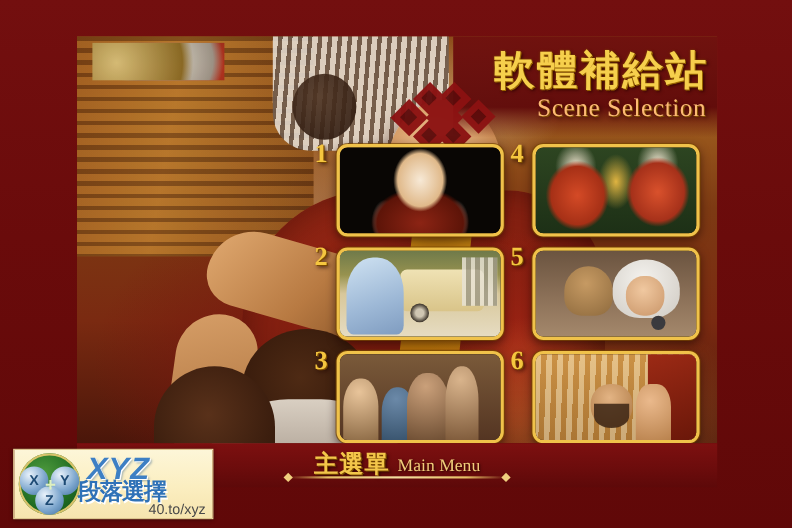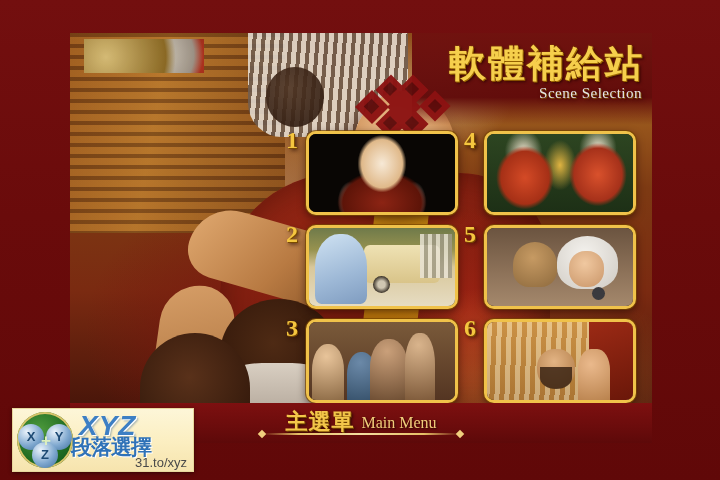--- a/index.html
+++ b/index.html
@@ -74,22 +74,22 @@
     background:radial-gradient(ellipse 260px 150px at 150px 110px, rgba(255,170,70,.40), rgba(255,140,50,0) 72%);}
 
   
   .title-plate{position:absolute;right:0;top:0;width:240px;height:92px;
     background:linear-gradient(180deg,rgba(110,14,14,.93) 0%,rgba(96,10,10,.97) 70%,rgba(96,10,10,.0) 100%);}
   .title-cn{position:absolute;right:8px;top:6px;
     font-family:"DejaVu Sans",sans-serif;font-weight:bold;font-size:37px;letter-spacing:2px;
     color:#f6cf4c;
     text-shadow:0 0 2px #8a5a00, 1px 1px 0 #a06a00, 2px 2px 3px rgba(40,0,0,.9);}
   .title-en{position:absolute;right:10px;top:52px;
-    font-family:"Liberation Serif",serif;font-size:15px;letter-spacing:.5px;
-    color:#e5e5e5;
+    font-family:"Liberation Serif",serif;font-size:23px;letter-spacing:.5px;
+    color:#fdba74;
     text-shadow:1px 1px 0 #7e4f00, 2px 2px 4px rgba(40,0,0,.85);}
 
   
   .ornament{position:absolute;right:196px;top:36px;width:104px;height:76px;opacity:.96;}
 
   
   .grid{position:absolute;left:0;top:0;width:582px;height:370px;}
   .cell{position:absolute;}
   .thumb{position:absolute;inset:0;border:3px solid #f0c24a;border-radius:10px;overflow:hidden;
     box-shadow:0 0 0 1px rgba(120,70,0,.7), 0 3px 9px rgba(30,6,2,.6);
@@ -309,15 +309,15 @@
 
   <div class="wm">
     <div class="wm-badge">
       <div class="ball ball-x">X</div>
       <div class="ball ball-y">Y</div>
       <div class="ball ball-z">Z</div>
       <div class="wm-plus">+</div>
     </div>
     <div class="wm-xyz">XYZ</div>
     <div class="wm-cn">段落選擇</div>
-    <div class="wm-url">31.to/xyz</div>
+    <div class="wm-url">40.to/xyz</div>
   </div>
 </div>
 
 </body></html>

